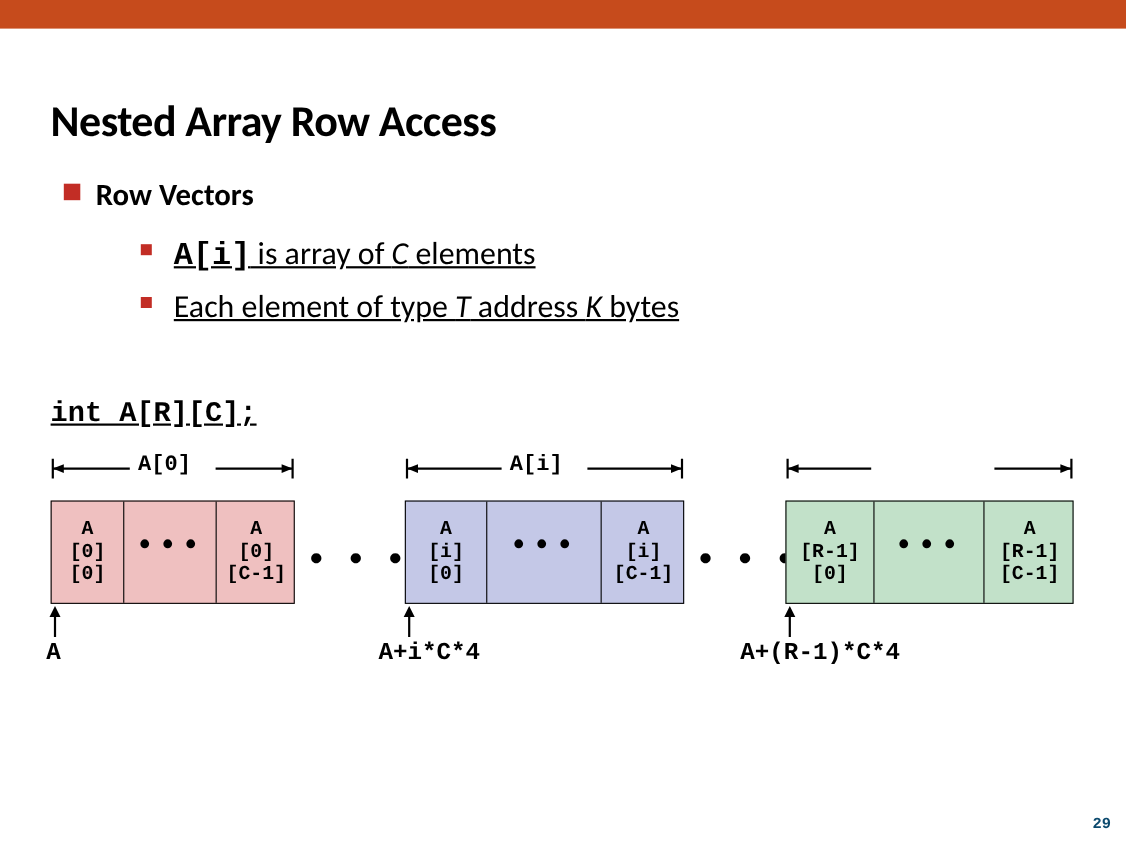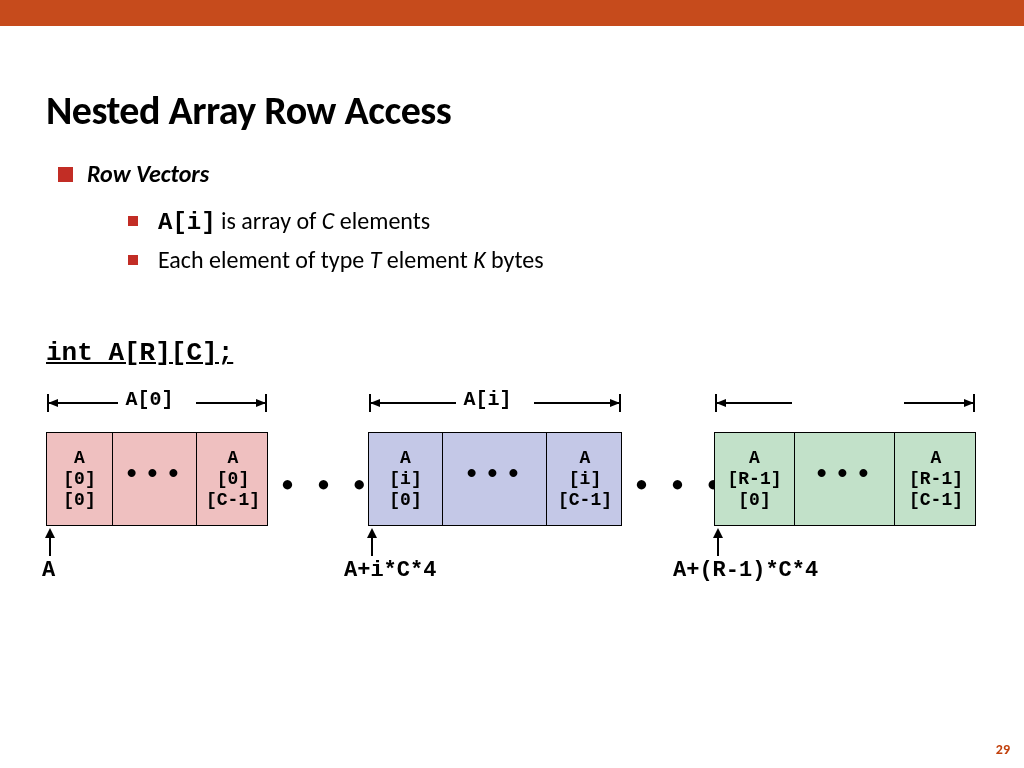--- a/index.html
+++ b/index.html
@@ -32,34 +32,34 @@
     margin: 0 0 14px 12px;
     gap: 14px;
   }
   .top-bullet .sq {
     width: 15px; height: 15px;
     background: #c22d25;
     margin-top: 8px;
     flex: 0 0 auto;
   }
   .top-bullet .lbl {
-    font-size: 24px;
+    font-size: 28px;
     font-weight: 700;
-    font-style: italic;
   }
   ul.sub {
     list-style: none;
     padding: 0;
     margin: 0 0 0 82px;
   }
   ul.sub li {
     position: relative;
-    font-size: 24px;
+    font-size: 29px;
     line-height: 1.55;
     padding-left: 30px;
+    text-decoration: underline;
   }
   ul.sub li::before {
     content: "";
     position: absolute;
     left: 0;
     top: 14px;
     width: 10px;
     height: 10px;
     background: #c22d25;
   }
@@ -153,21 +153,22 @@
     font-weight: bold;
     font-size: 22px;
   }
 
   .slide-num {
     position: absolute;
     right: 14px;
     bottom: 10px;
     font-size: 14px;
     font-weight: bold;
-    color: #c2410c;
+    color: #0c4a6e;
+    font-family: Liberation Mono, monospace;
   }
 </style>
 </head>
 <body>
 
 <div class="top-bar"></div>
 
 <div class="content">
 
   <h1 class="title">Nested Array Row Access</h1>
@@ -175,21 +176,21 @@
   <div class="top-bullet">
     <div class="sq"></div>
     <div class="lbl">Row Vectors</div>
   </div>
 
   <ul class="sub">
     <li>
       <span class="mono">A[i]</span><span> is array of </span><span class="ital">C</span><span> elements</span>
     </li>
     <li>
-      <span>Each element of type </span><span class="ital">T</span><span> element </span><span class="ital">K</span><span> bytes</span>
+      <span>Each element of type </span><span class="ital">T</span><span> address </span><span class="ital">K</span><span> bytes</span>
     </li>
   </ul>
 
   <div class="decl">int A[R][C];</div>
 
   <div class="diagram">
 
     <div class="rowblock" style="left:0px; width:222px;">
       <div class="rowlabel-wrap">
         <svg width="222" height="26">

